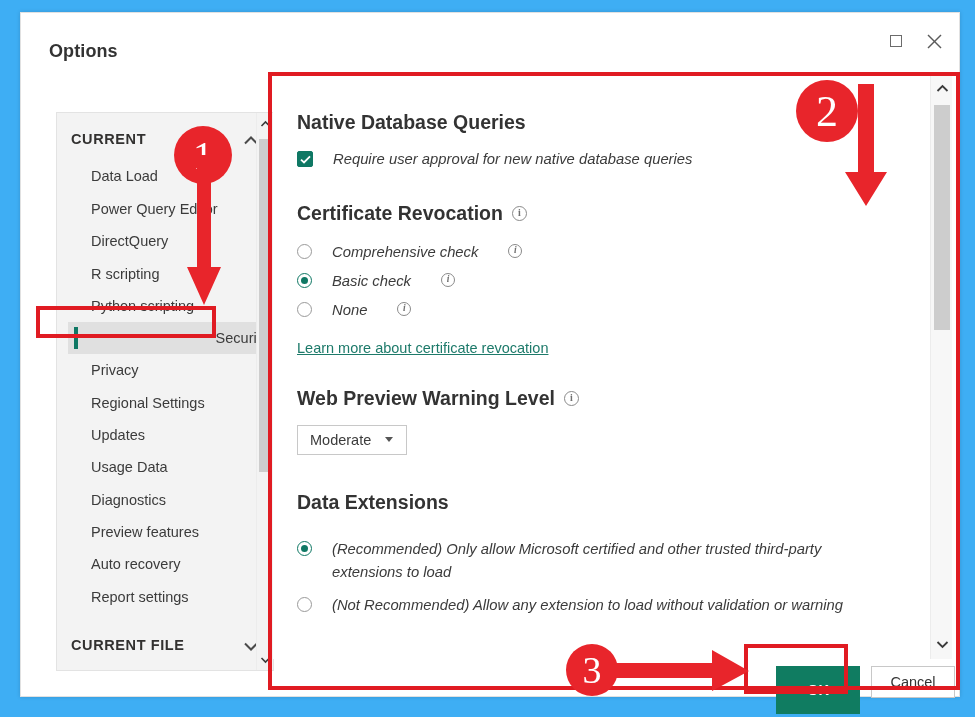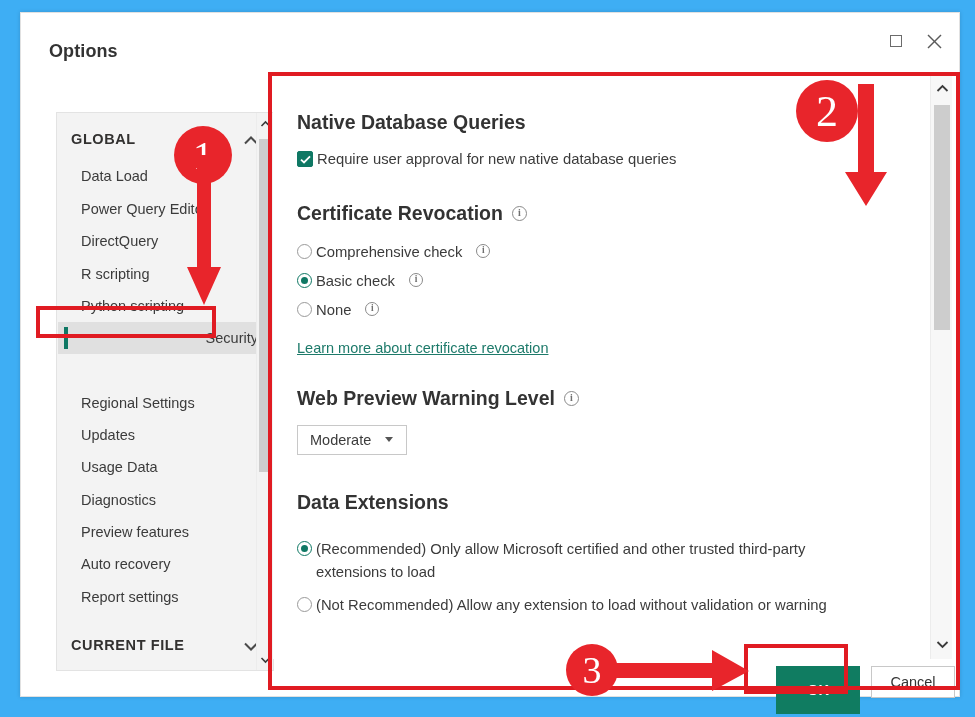--- a/index.html
+++ b/index.html
@@ -48,21 +48,21 @@
     overflow: hidden;
   }
   .nav-group-title {
     font-size: 14.5px; font-weight: 700; color: #323130;
     letter-spacing: .6px;
   }
   #global-header  { position: absolute; left: 14px; top: 18px; }
   #current-file-header { position: absolute; left: 14px; top: 524px; }
 
   .nav-item {
-    position: absolute; left: 1px; width: 200px; height: 32px;
+    position: absolute; left: 11px; width: 200px; height: 32px;
     display: flex; align-items: center;
     font-size: 14.5px; color: #3b3b3b;
     padding-left: 23px; cursor: default;
   }
   .nav-item.selected { background: #e0e0e0; justify-content: flex-end; }
   .nav-item.selected::before {
     content: ""; position: absolute; left: 6px; top: 5px;
     width: 4px; height: 22px; background: #0f7864;
   }
 
@@ -97,22 +97,22 @@
   }
   #content-inner {
     position: absolute; left: 0; top: 0; right: 30px; bottom: 0;
     padding: 38px 24px 0 24px;
   }
   .section-title {
     font-size: 19.5px; font-weight: 700; color: #333333;
     display: flex; align-items: center; gap: 9px;
   }
   .opt-row {
-    display: flex; align-items: flex-start; gap: 4px;
-    font-size: 14.8px; color: #3b3b3b; line-height: 1.55;
+    display: flex; align-items: flex-start; gap: 20px;
+    font-size: 14.8px; color: #3b3b3b; line-height: 1.55; font-style: italic;
   }
 
   
   .checkbox {
     width: 16px; height: 16px; flex: 0 0 16px; margin-top: 3px;
     background: #0f7864; border: 1px solid #0f7864; border-radius: 2px;
     display: flex; align-items: center; justify-content: center;
   }
   .checkbox svg { display: block; }
 
@@ -226,21 +226,21 @@
 
     <div class="wincontrol" id="close-button">
       <svg width="17" height="17" viewBox="0 0 17 17">
         <line x1="2" y1="2" x2="15" y2="15" stroke="#5a5a5a" stroke-width="1.4"></line>
         <line x1="15" y1="2" x2="2" y2="15" stroke="#5a5a5a" stroke-width="1.4"></line>
       </svg>
     </div>
   </div>
 
   <div id="sidebar">
-    <div class="nav-group-title" id="global-header">GLOBAL</div>
+    <div class="nav-group-title" id="global-header">CURRENT</div>
 
     <div class="chev" id="global-chevron">
       <svg width="16" height="11" viewBox="0 0 16 11">
         <polyline points="2,8.5 8,2.5 14,8.5" fill="none" stroke="#4a4a4a" stroke-width="2"></polyline>
       </svg>
     </div>
 
     <div class="nav-item" style="top:47px">
       <span>Data Load</span>
       </div>
@@ -251,20 +251,23 @@
       <span>DirectQuery</span>
       </div>
     <div class="nav-item" style="top:145px">
       <span>R scripting</span>
       </div>
     <div class="nav-item" style="top:177px">
       <span>Python scripting</span>
       </div>
     <div class="nav-item selected" style="top:209px">
       <span>Security</span>
+      </div>
+    <div class="nav-item" style="top:241px">
+      <span>Privacy</span>
       </div>
     <div class="nav-item" style="top:274px">
       <span>Regional Settings</span>
       </div>
     <div class="nav-item" style="top:306px">
       <span>Updates</span>
       </div>
     <div class="nav-item" style="top:338px">
       <span>Usage Data</span>
       </div>

